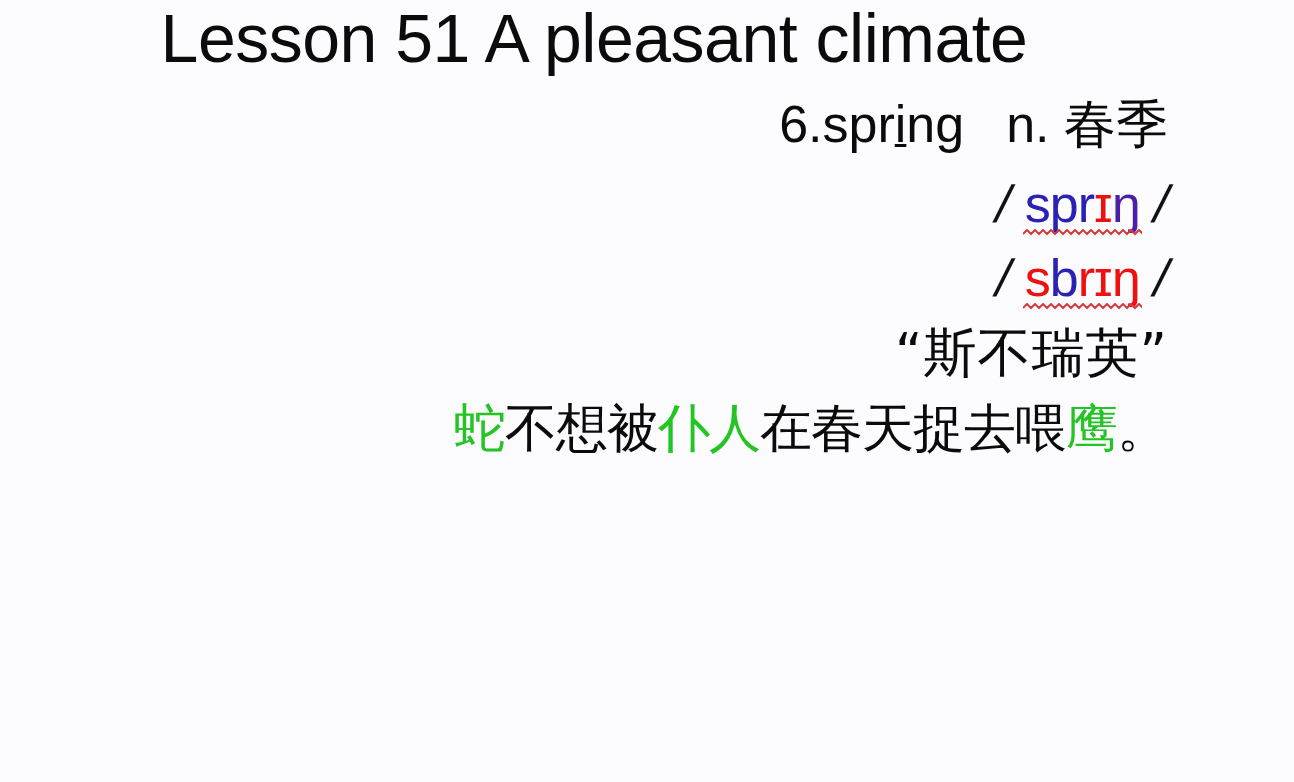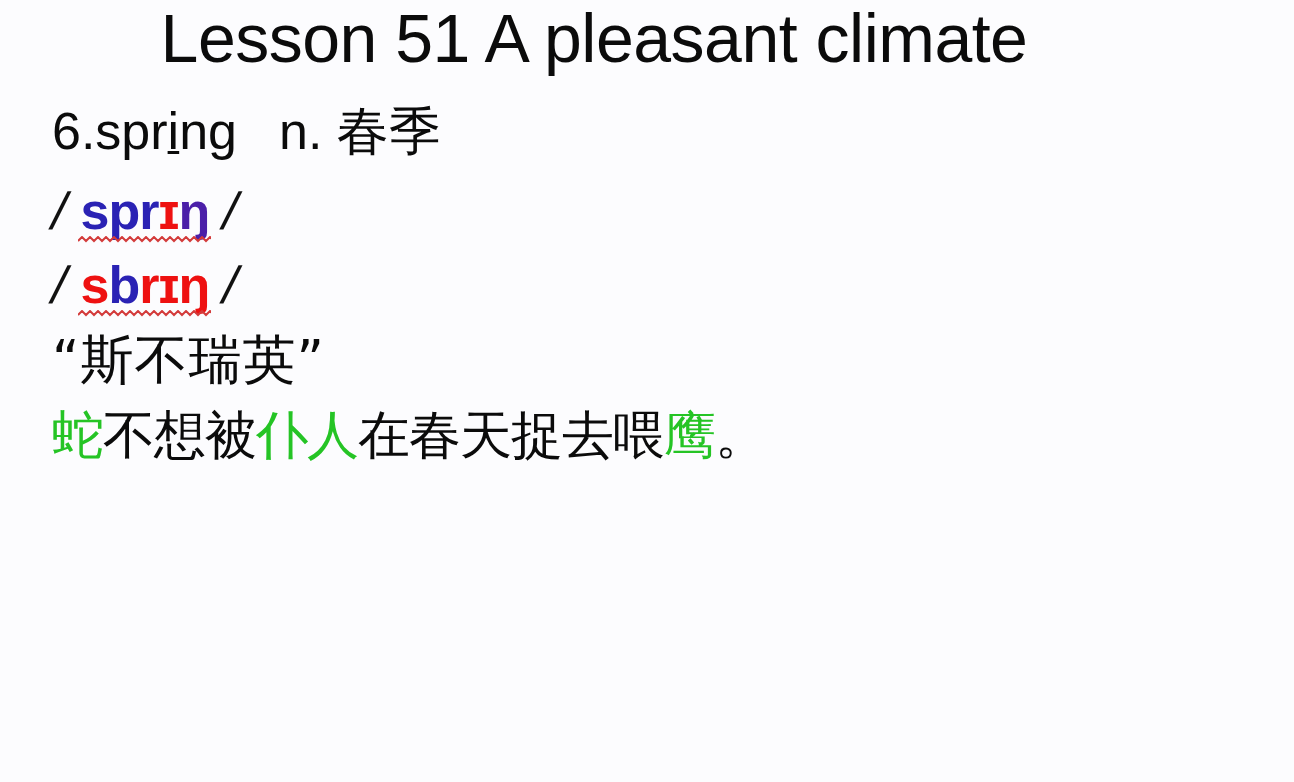--- a/index.html
+++ b/index.html
@@ -40,21 +40,22 @@
     font-weight: 400;
     letter-spacing: 3px;
     margin-top: 2px;
     font-family: "DejaVu Sans", "Liberation Sans", sans-serif;
   }
 
   
   .body-block {
     padding-left: 52px;
     padding-right: 20px;
-    margin-top: 32px;
+    margin-top: 25px;
+    text-align: right;
   }
   .line {
     white-space: nowrap;
     line-height: 1.0;
   }
 
   .line-entry {
     font-size: 52px;
     margin-bottom: 28px;
   }
@@ -70,21 +71,21 @@
     color: #111111;
     font-style: italic;
     font-weight: 300;
     display: inline-block;
     transform: skewX(-2deg);
   }
   .ipa-body {
     display: inline-block;
     position: relative;
     margin: 0 14px;
-    font-weight: 700;
+    font-weight: 400;
     letter-spacing: -1px;
   }
   .squiggle {
     position: absolute;
     left: -2px;
     right: -2px;
     bottom: -6px;
     height: 7px;
     overflow: hidden;
     pointer-events: none;

